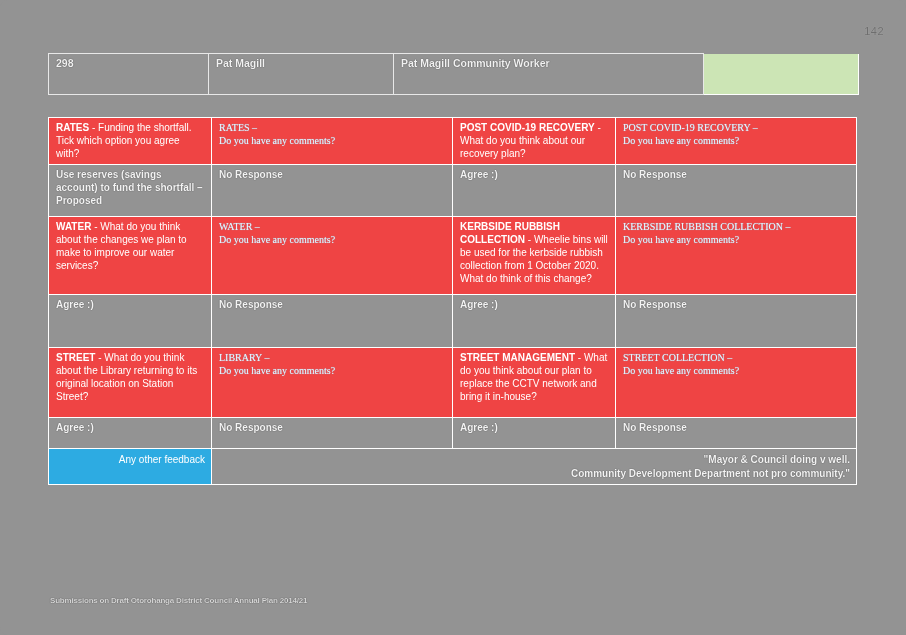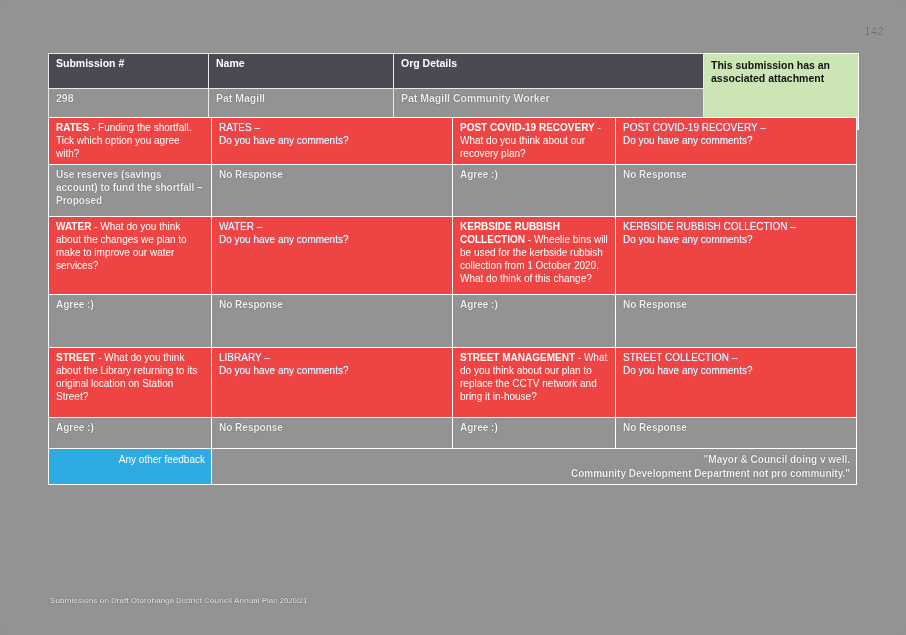--- a/index.html
+++ b/index.html
@@ -112,20 +112,21 @@
   }
   td.q.sharp {
     color: #ffffff;
     text-shadow: none;
     filter: none;
   }
   td.q.soft {
     color: #eaf7ff;
     text-shadow: 0 0 1px rgba(120,190,225,.9);
     filter: blur(0.32px);
+    font-family: Liberation Serif, serif;
   }
   td.q b { font-weight: bold; }
 
   td.a {
     background: #939393;
     color: #f4f4f4;
     font-weight: bold;
     text-shadow: 0 0 1px rgba(25,25,25,.8);
     filter: blur(0.3px);
   }
@@ -190,26 +191,20 @@
   <div class="page-number">142</div>
 
   <table class="meta-table">
     <colgroup>
       <col style="width:160px">
       <col style="width:185px">
       <col style="width:310px">
       <col style="width:155px">
     </colgroup>
     <tbody>
-        <tr class="meta-head">
-      <th>Submission #</th>
-      <th>Name</th>
-      <th>Org Details</th>
-      <th class="attach-cell attach-head" rowspan="1">This submission has an associated attachment</th>
-    </tr>
     <tr class="meta-body">
       <td>298</td>
       <td>Pat Magill</td>
       <td>Pat Magill Community Worker</td>
       <td class="attach-cell attach-body"></td>
     </tr>
   </tbody>
     </table>
 
   <table class="qa-table">
@@ -301,15 +296,15 @@
         <tr>
       <td class="fb-label">Any other feedback</td>
       <td class="fb-value">
         <div>"Mayor &amp; Council doing v well.</div>
         <div>Community Development Department not pro community."</div>
       </td>
     </tr>
   </tbody>
     </table>
 
-  <div class="footer">Submissions on Draft Otorohanga District Council Annual Plan 2020/21</div>
+  <div class="footer">Submissions on Draft Otorohanga District Council Annual Plan 2014/21</div>
 
 </div>
 
 </body></html>

